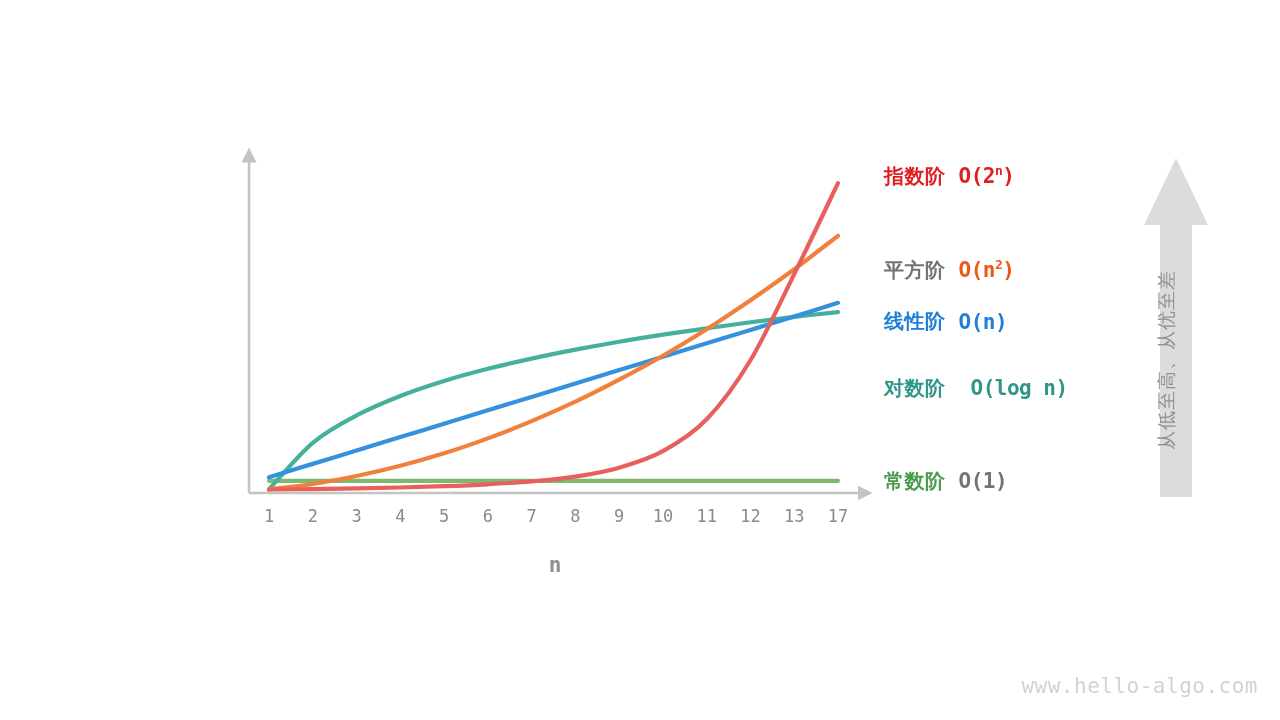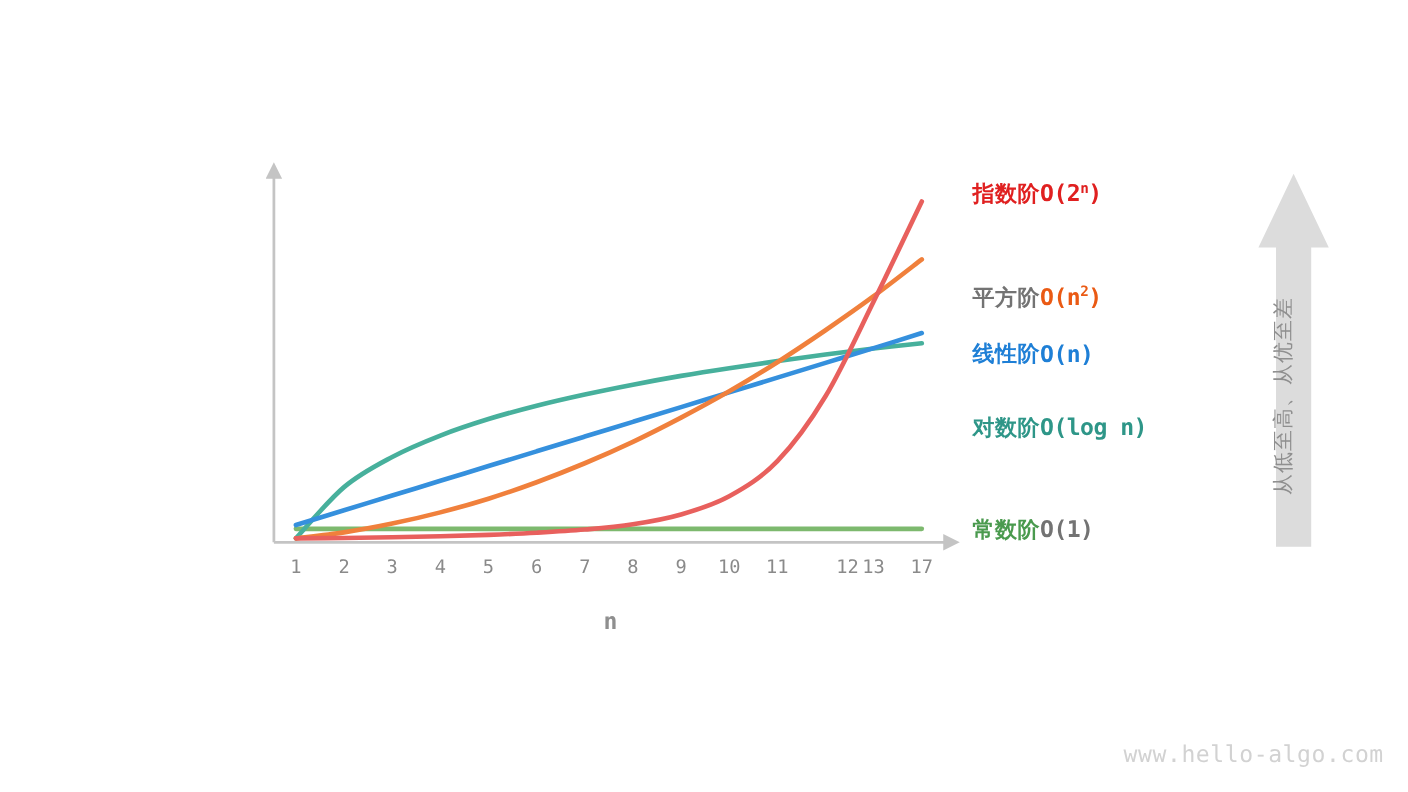--- a/index.html
+++ b/index.html
@@ -79,21 +79,21 @@
   .legend-cn {
     font-size: 20px;
     font-weight: bold;
     font-family: "DejaVu Sans", "Liberation Sans", sans-serif;
     letter-spacing: 0.5px;
   }
   .legend-notation {
     font-size: 21px;
     font-weight: bold;
     font-family: "DejaVu Sans Mono", "Liberation Mono", monospace;
-    margin-left: 0;
+    margin-left: 13px;
     letter-spacing: -0.5px;
   }
   .legend-notation sup {
     font-size: 13px;
     vertical-align: super;
     line-height: 0;
   }
 
   
   #rank-arrow {
@@ -164,21 +164,21 @@
       <div class="tick-label" style="left: 297.769px; top: 506px;">2</div>
       <div class="tick-label" style="left: 341.538px; top: 506px;">3</div>
       <div class="tick-label" style="left: 385.308px; top: 506px;">4</div>
       <div class="tick-label" style="left: 429.077px; top: 506px;">5</div>
       <div class="tick-label" style="left: 472.846px; top: 506px;">6</div>
       <div class="tick-label" style="left: 516.615px; top: 506px;">7</div>
       <div class="tick-label" style="left: 560.385px; top: 506px;">8</div>
       <div class="tick-label" style="left: 604.154px; top: 506px;">9</div>
       <div class="tick-label" style="left: 647.923px; top: 506px;">10</div>
       <div class="tick-label" style="left: 691.692px; top: 506px;">11</div>
-      <div class="tick-label" style="left: 735.462px; top: 506px; margin-left: 20px;">12</div>
+      <div class="tick-label" style="left: 735.462px; top: 506px;">12</div>
       <div class="tick-label" style="left: 779.231px; top: 506px;">13</div>
       <div class="tick-label" style="left: 823px; top: 506px;">17</div>
     </div>
 
 
   <div id="x-axis-title">
     <div class="axis-title-sym">n</div>
   </div>
 
   <div id="legend">
@@ -187,21 +187,21 @@
         <span class="legend-notation" style="color: rgb(224, 32, 32);">O(2<sup>n</sup>)</span>
       </div>
       <div class="legend-item" style="top: 241px; color: rgb(234, 90, 20);">
         <span class="legend-cn" style="color: #737373; margin-top: 16px;">平方阶</span>
         <span class="legend-notation" style="color: rgb(234, 90, 20);">O(n<sup>2</sup>)</span>
       </div>
       <div class="legend-item" style="top: 308px; color: rgb(30, 127, 214); align-items: center;">
         <span class="legend-cn" style="color: rgb(30, 127, 214);">线性阶</span>
         <span class="legend-notation" style="color: rgb(30, 127, 214);">O(n)</span>
       </div>
-      <div class="legend-item" style="top: 375px; color: rgb(46, 150, 136);">
+      <div class="legend-item" style="top: 375px; color: rgb(46, 150, 136); gap: 12px;">
         <span class="legend-cn" style="color: rgb(46, 150, 136);">对数阶</span>
         <span class="legend-notation" style="color: rgb(46, 150, 136);">O(log n)</span>
       </div>
       <div class="legend-item" style="top: 468px; color: rgb(74, 154, 78);">
         <span class="legend-cn" style="color: rgb(74, 154, 78);">常数阶</span>
         <span class="legend-notation" style="color: #737373;">O(1)</span>
       </div>
     </div>
 
   <svg id="rank-arrow" viewBox="0 0 72 345" xmlns="http://www.w3.org/2000/svg">

